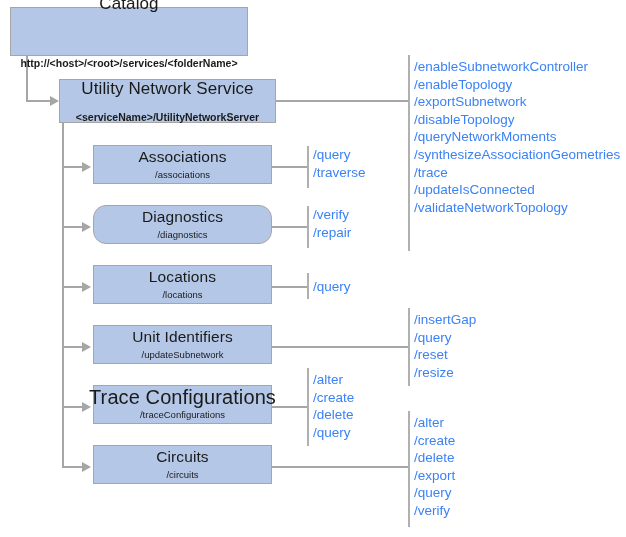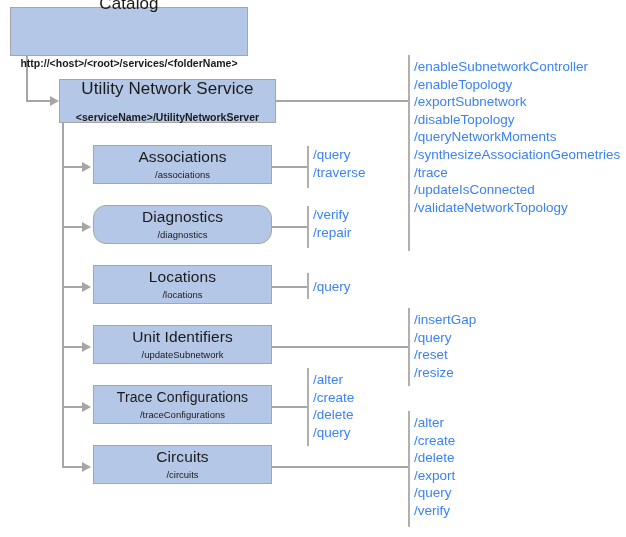--- a/index.html
+++ b/index.html
@@ -43,21 +43,21 @@
 
   #n-catalog{left:10px;top:7px;width:238px;height:49px;gap:40px;}
   #n-uns{left:59px;top:79px;width:217px;height:44px;gap:9px;}
   .child{left:93px;width:179px;height:39px;}
   #n-associations{top:145px;}
   #n-diagnostics{top:205px;border-radius:13px;}
   #n-locations{top:265px;}
   #n-unitidentifiers{top:325px;}
   #n-traceconfigurations{top:385px;}
   #n-circuits{top:445px;}
-  #n-traceconfigurations .title{font-size:14px;}
+  #n-traceconfigurations .title{font-size:20px;}
 
   
   .hline{position:absolute;height:0;border-top:2px solid #a6a6a6;}
   .vline{position:absolute;width:0;border-left:2px solid #a6a6a6;}
   .bar{position:absolute;width:0;border-left:2px solid #b0b0b0;}
   .arrow{
     position:absolute;
     width:0;height:0;
     border-top:5px solid transparent;
     border-bottom:5px solid transparent;

